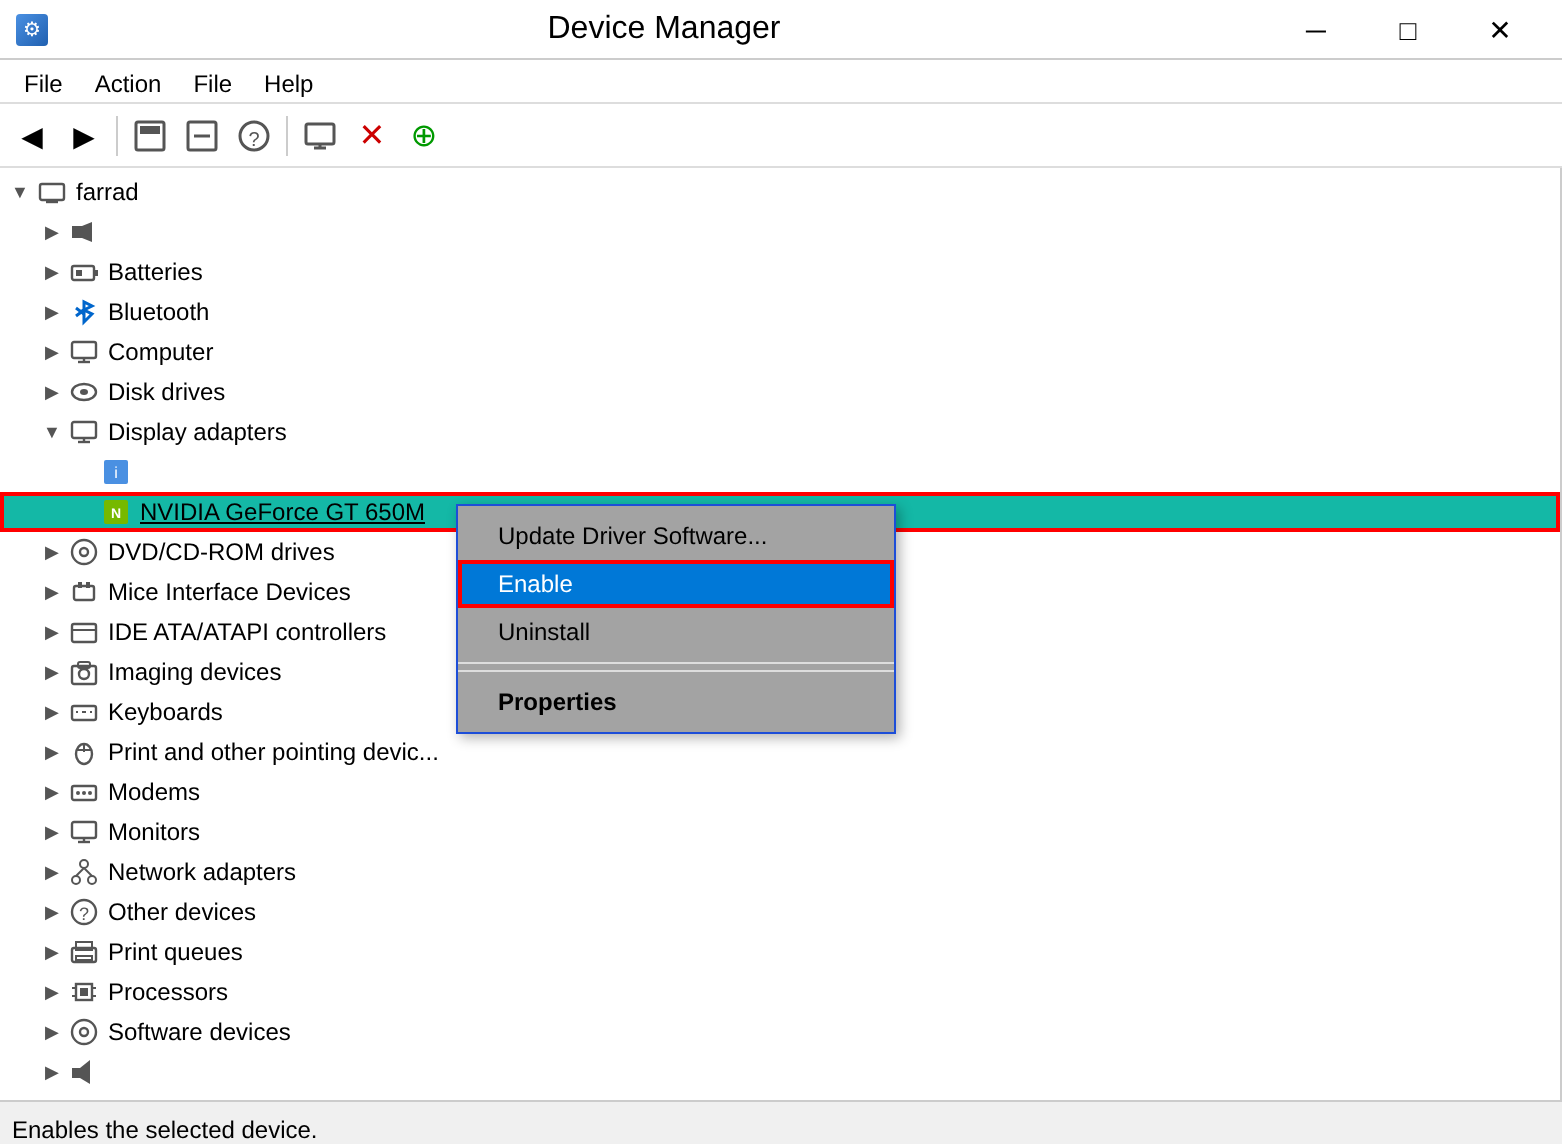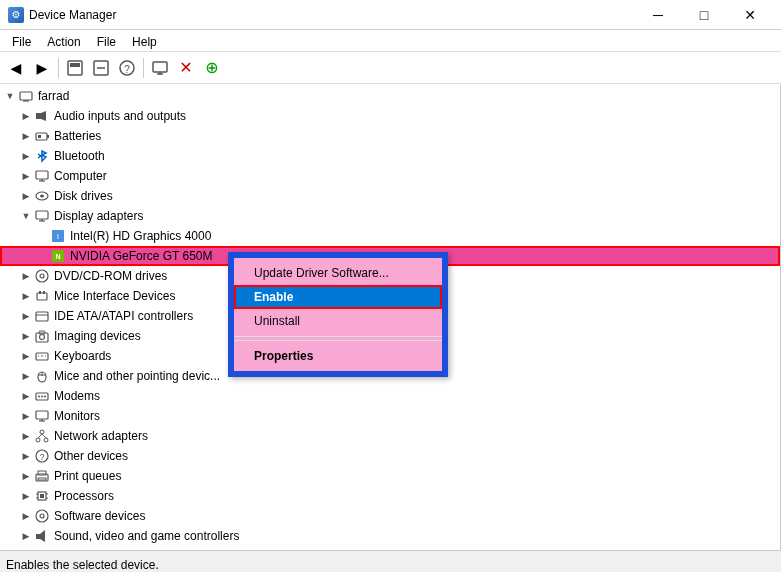--- a/index.html
+++ b/index.html
@@ -16,22 +16,23 @@
     .title-bar {
       background: #fff;
       height: 30px;
       display: flex;
       align-items: center;
       padding: 0 8px;
       border-bottom: 1px solid #ccc;
       user-select: none;
     }
     .title-bar-title {
-      font-size: 12px;
+      font-size: 16px;
       flex: 1;
+      text-align: center;
     }
     .title-bar-controls {
       display: flex;
       gap: 0;
     }
     .title-bar-btn {
       width: 46px;
       height: 30px;
       border: none;
       background: transparent;
@@ -142,39 +143,38 @@
     
     .indent-0 { padding-left: 2px; }
     .indent-1 { padding-left: 18px; }
     .indent-2 { padding-left: 34px; }
 
     
     .context-menu {
       position: absolute;
       top: 168px;
       left: 228px;
-      background: #f9a8d4;
-      border: 6px solid #1d4ed8;
+      background: #a3a3a3;
+      border: 1px solid #1d4ed8;
       box-shadow: 2px 2px 6px rgba(0,0,0,0.3);
       width: 220px;
       z-index: 1000;
       padding: 3px 0;
     }
     .ctx-item {
       padding: 5px 20px;
       cursor: pointer;
       font-size: 12px;
       white-space: nowrap;
     }
     .ctx-item.active {
       background: #0078d7;
       color: #fff;
       outline: 2px solid red;
       outline-offset: -2px;
-      font-weight: bold;
     }
     .ctx-sep {
       height: 1px;
       background: #ddd;
       margin: 3px 0;
     }
     .ctx-item.bold { font-weight: bold; }
 
     
     .tree-panel::-webkit-scrollbar { width: 14px; }
@@ -275,21 +275,20 @@
     </div>
 
     <div class="tree-item indent-1">
       <div class="expand-btn">▶</div>
       <div class="item-icon">
         <svg width="14" height="14" viewBox="0 0 14 14">
             <rect x="1" y="4" width="5" height="6" fill="#555"></rect>
             <polygon points="6,4 6,10 11,12 11,2" fill="#555"></polygon>
           </svg>
       </div>
-      <span class="item-label">Audio inputs and outputs</span>
     </div>
 
     <div class="tree-item indent-1">
       <div class="expand-btn">▶</div>
       <div class="item-icon">
         <svg width="14" height="14" viewBox="0 0 14 14">
             <rect x="1" y="4" width="11" height="7" rx="1" fill="none" stroke="#555" stroke-width="1.2"></rect>
             <rect x="12" y="6" width="2" height="3" fill="#555"></rect>
             <rect x="3" y="6" width="3" height="3" fill="#555"></rect>
           </svg>
@@ -345,24 +344,23 @@
     </div>
 
     <div class="tree-item indent-2">
       <div class="expand-spacer"></div>
       <div class="item-icon">
         <svg width="14" height="14" viewBox="0 0 14 14">
             <rect x="1" y="1" width="12" height="12" rx="1" fill="#4a90e2"></rect>
             <text x="7" y="10" text-anchor="middle" font-size="8" fill="white">i</text>
           </svg>
       </div>
-      <span class="item-label">Intel(R) HD Graphics 4000</span>
-    </div>
-
-    <div class="tree-item indent-2 red-box" style="background:#ec4899;">
+    </div>
+
+    <div class="tree-item indent-2 red-box" style="background:#14b8a6;text-decoration:underline;">
       <div class="expand-spacer"></div>
       <div class="item-icon">
         <svg width="14" height="14" viewBox="0 0 14 14">
             <rect x="1" y="1" width="12" height="12" rx="1" fill="#76b900"></rect>
             <text x="7" y="10" text-anchor="middle" font-size="7" fill="white" font-weight="bold">N</text>
           </svg>
       </div>
       <span class="item-label">NVIDIA GeForce GT 650M</span>
     </div>
 
@@ -427,21 +425,21 @@
 
     <div class="tree-item indent-1">
       <div class="expand-btn">▶</div>
       <div class="item-icon">
         <svg width="14" height="14" viewBox="0 0 14 14">
             <ellipse cx="7" cy="8" rx="4" ry="5" fill="none" stroke="#555" stroke-width="1.2"></ellipse>
             <line x1="7" y1="3" x2="7" y2="7" stroke="#555" stroke-width="1"></line>
             <line x1="3" y1="6" x2="11" y2="6" stroke="#555" stroke-width="1"></line>
           </svg>
       </div>
-      <span class="item-label">Mice and other pointing devic...</span>
+      <span class="item-label">Print and other pointing devic...</span>
     </div>
 
     <div class="tree-item indent-1">
       <div class="expand-btn">▶</div>
       <div class="item-icon">
         <svg width="14" height="14" viewBox="0 0 14 14">
             <rect x="1" y="4" width="12" height="7" rx="1" fill="none" stroke="#555" stroke-width="1.2"></rect>
             <circle cx="4" cy="7.5" r="1" fill="#555"></circle>
             <circle cx="7" cy="7.5" r="1" fill="#555"></circle>
             <circle cx="10" cy="7.5" r="1" fill="#555"></circle>
@@ -526,21 +524,20 @@
     </div>
 
     <div class="tree-item indent-1">
       <div class="expand-btn">▶</div>
       <div class="item-icon">
         <svg width="14" height="14" viewBox="0 0 14 14">
             <rect x="1" y="5" width="4" height="5" fill="#555"></rect>
             <polygon points="5,5 5,10 10,13 10,1" fill="#555"></polygon>
           </svg>
       </div>
-      <span class="item-label">Sound, video and game controllers</span>
     </div>
 
     <div class="tree-item indent-1">
       <div class="expand-btn">▶</div>
       <div class="item-icon">
         <svg width="14" height="14" viewBox="0 0 14 14">
             <rect x="1" y="3" width="12" height="4" rx="1" fill="none" stroke="#555" stroke-width="1.2"></rect>
             <rect x="1" y="8" width="12" height="4" rx="1" fill="none" stroke="#555" stroke-width="1.2"></rect>
             <circle cx="10" cy="5" r="1" fill="#555"></circle>
             <circle cx="10" cy="10" r="1" fill="#555"></circle>

